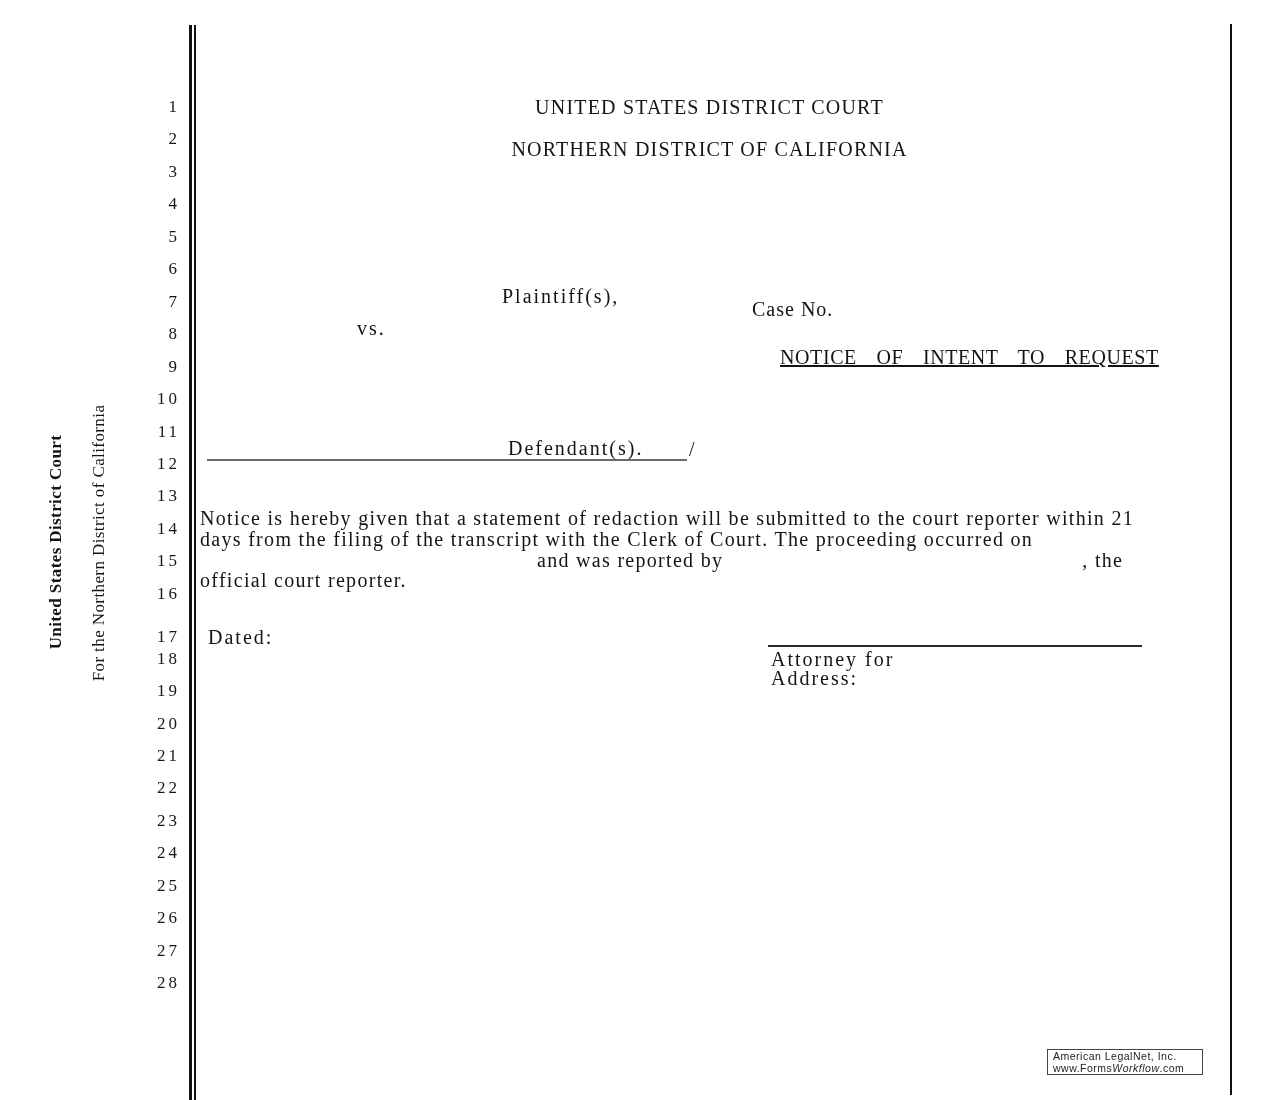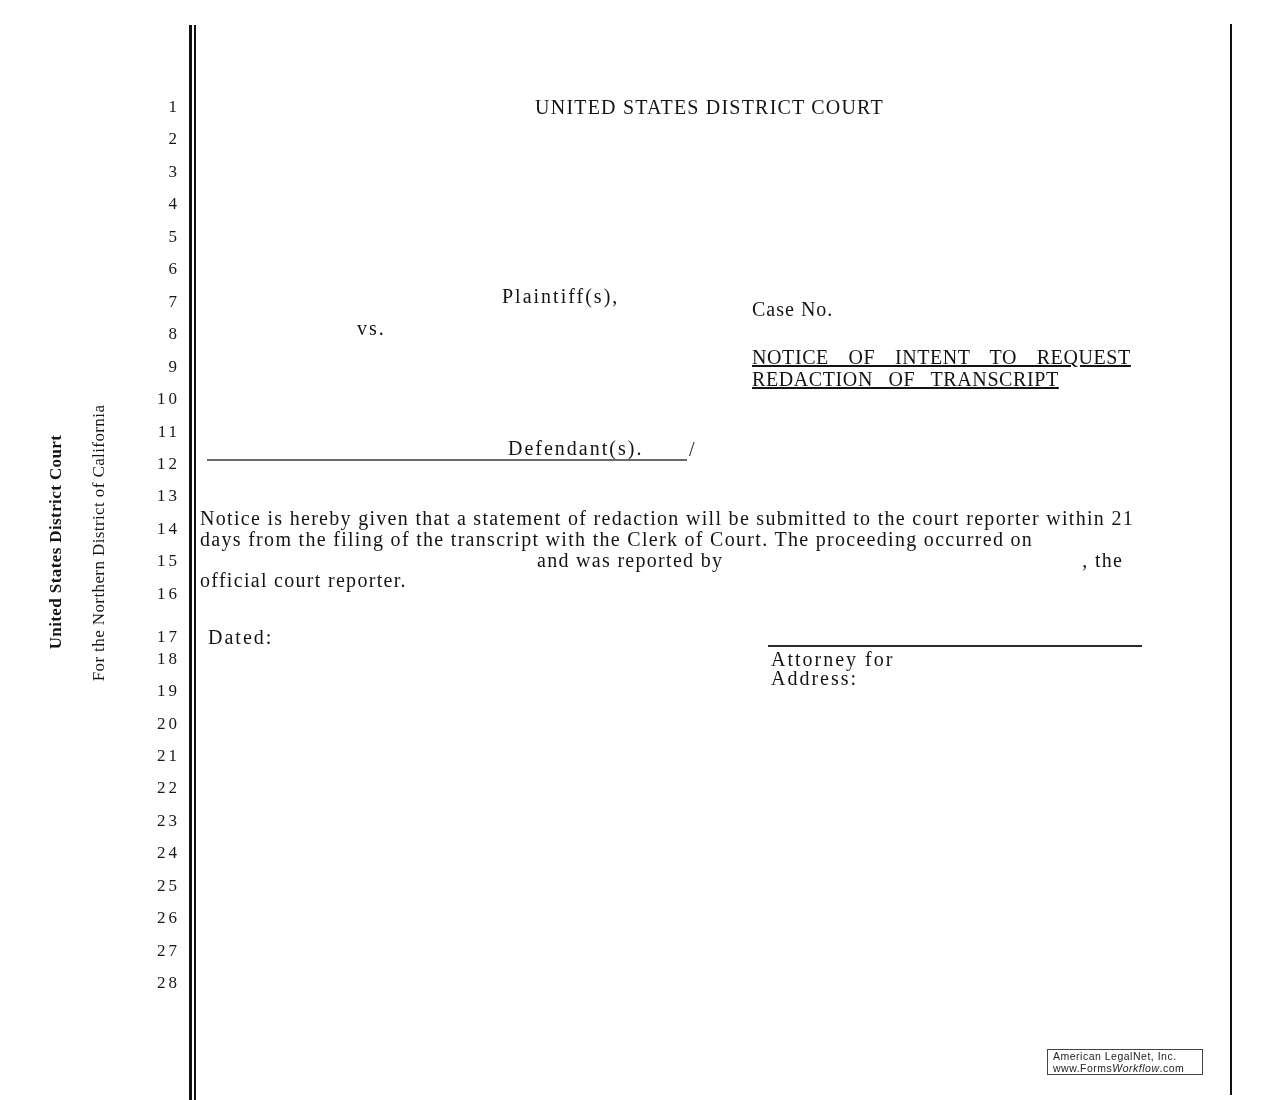--- a/index.html
+++ b/index.html
@@ -47,21 +47,21 @@
     position: absolute;
     left: 207px; width: 1005px;
     text-align: center;
     font-size: 20px;
     letter-spacing: 1.2px;
   }
 
   .label { font-size: 20px; letter-spacing: 2px; }
   .small-label { font-size: 20px; letter-spacing: 1px; }
 
-  .doc-title { position: absolute; left: 752px; top: 346px; font-size: 20px; }
+  .doc-title { position: absolute; left: 780px; top: 346px; font-size: 20px; }
   .doc-title .t1 { letter-spacing: 0.6px; word-spacing: 14px; text-decoration: underline; line-height: 22px; }
   .doc-title .t2 { letter-spacing: 0.6px; word-spacing: 10px; text-decoration: underline; line-height: 22px; }
 
   .hline { position: absolute; height: 2px; }
   .defendant-rule { left: 207px; top: 459px; width: 480px; background: #6a6a6a; }
   .signature-rule { left: 768px; top: 645px; width: 374px; background: #2b2b2b; }
 
   .body-line {
     position: absolute;
     left: 200px;
@@ -128,29 +128,29 @@
       <div class="line-number" style="top: 875.8px;">25</div>
       <div class="line-number" style="top: 908.25px;">26</div>
       <div class="line-number" style="top: 940.7px;">27</div>
       <div class="line-number" style="top: 973.15px;">28</div>
     </div>
 
   <div class="side-caption bold" style="left:56px; top:542px;">United States District Court</div>
   <div class="side-caption" style="left:99px; top:543px;">For the Northern District of California</div>
 
   <div class="court-header" style="top:96px;">UNITED STATES DISTRICT COURT</div>
+  <div class="court-header" style="top:138px;">NORTHERN DISTRICT OF CALIFORNIA</div>
 
   <div class="abs label" style="left:502px; top:285px;">Plaintiff(s),</div>
   <div class="abs label" style="left:357px; top:317px;">vs.</div>
   <div class="abs small-label" style="left:752px; top:298px;">Case No.</div>
   <div class="blank-field" style="left:845px; top:298px; width:330px; height:22px;"></div>
 
   <div class="doc-title">
     <div class="t1">NOTICE OF INTENT TO REQUEST</div>
-    <div class="t2">REDACTION OF TRANSCRIPT</div>
   </div>
 
   <div class="abs label" style="left:508px; top:437px;">Defendant(s).</div>
   <div class="hline defendant-rule"></div>
   <div class="abs small-label" style="left:689px; top:438px;">/</div>
 
   <div class="body-line" style="top:508px;">Notice is hereby given that a statement of redaction will be submitted to the court reporter within 21</div>
   <div class="body-line" style="top:550px;">
     <span class="fill-gap gap-date"></span><span>and was reported by</span><span class="fill-gap gap-reporter"></span><span>, the</span>
   </div>

